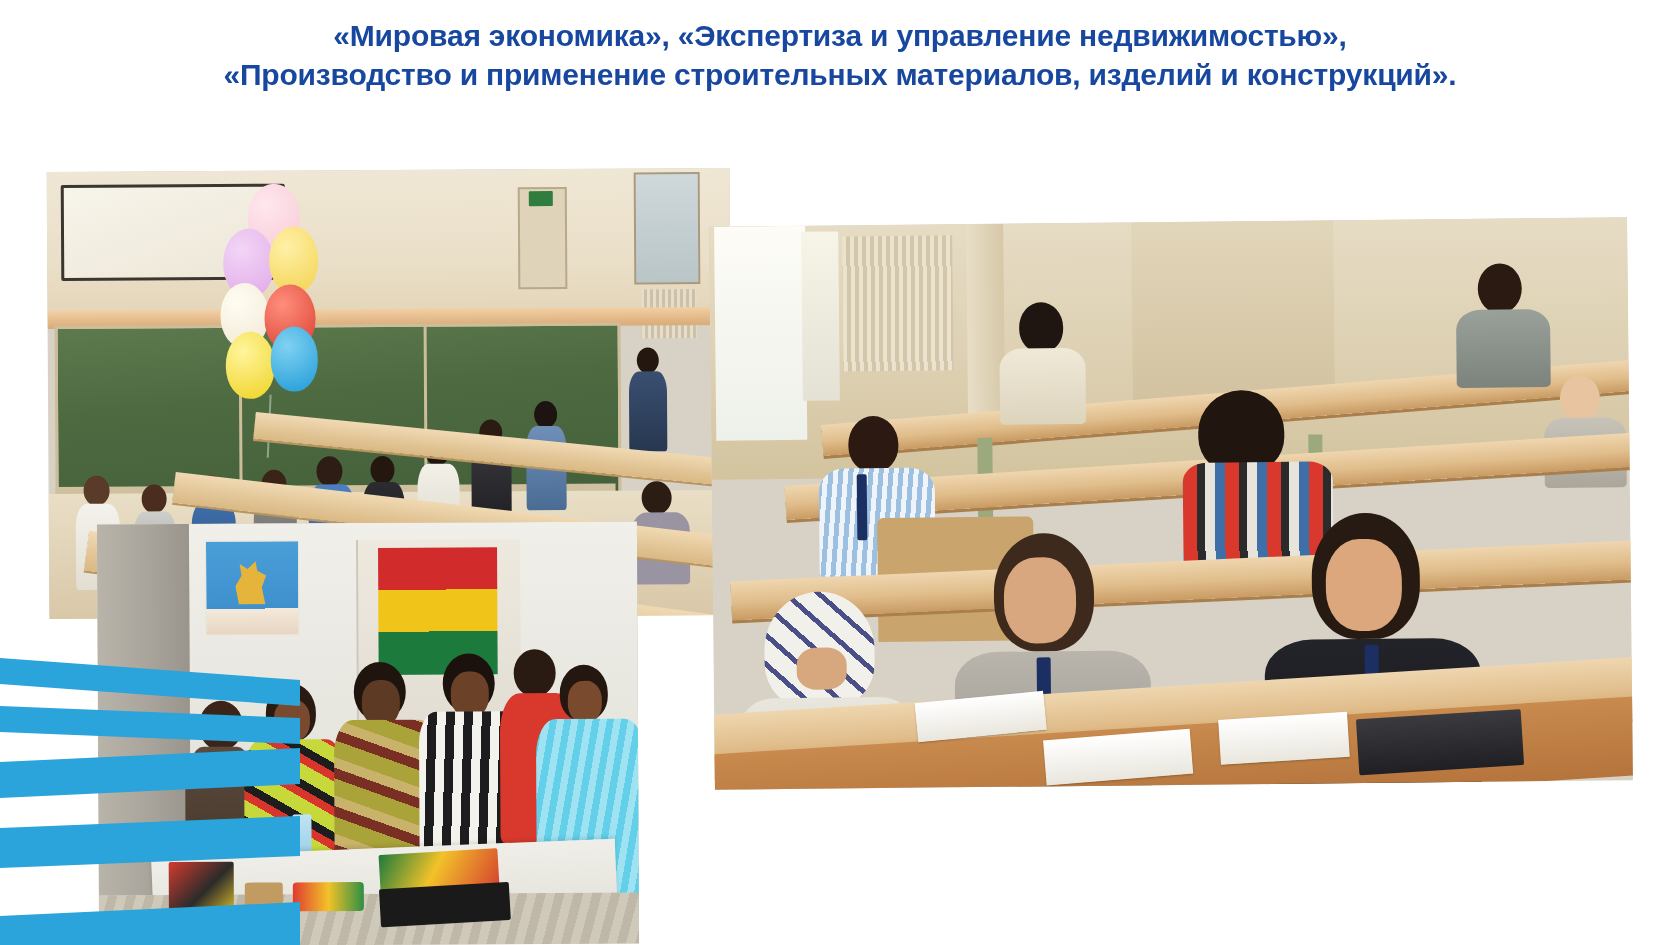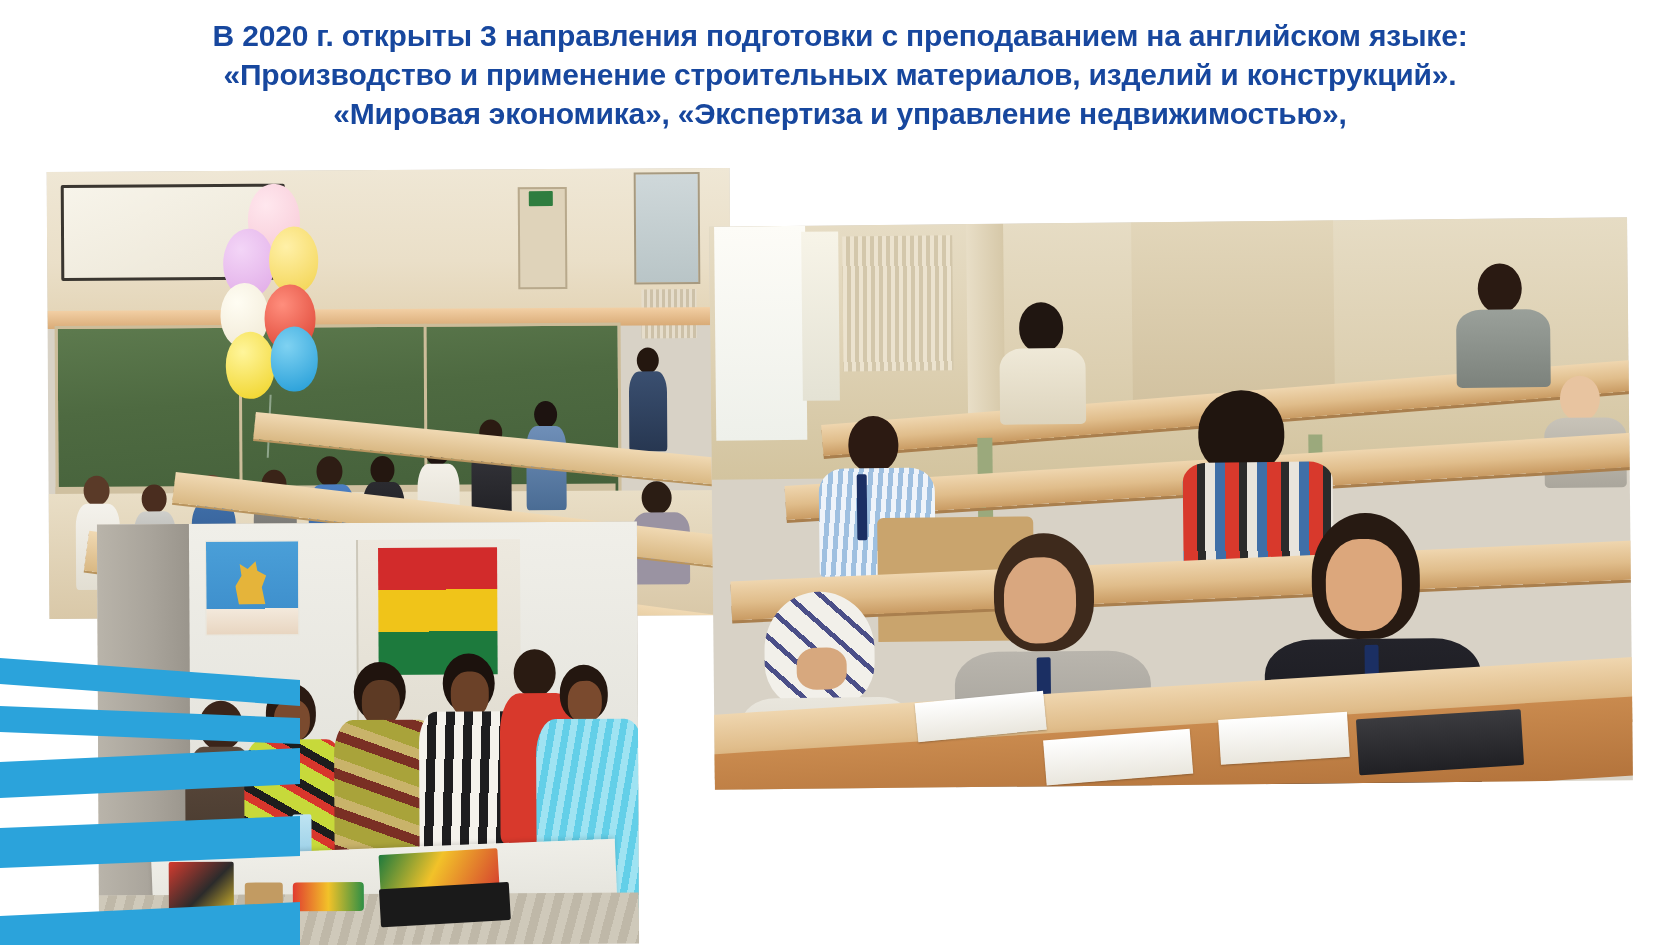--- a/index.html
+++ b/index.html
@@ -254,23 +254,22 @@
     background:linear-gradient(180deg,#bfe4f2,#8fc9e4);
     border-radius:2px 2px 3px 3px;
   }
 </style>
 </head>
 <body>
 
 <div id="slide">
 
   <div id="title-block">
-    <span class="tline"><span>В </span><span class="bold">2020 г.</span><span> открыты 3 направления подготовки с преподаванием на английском языке:</span></span>
+    <span class="tline">«Мировая экономика», «Экспертиза и управление недвижимостью»,</span>
     <span class="tline">«Производство и применение строительных материалов, изделий и конструкций».</span>
-    <span class="tline">«Мировая экономика», «Экспертиза и управление недвижимостью»,</span>
   </div>
 
   <div class="photo" id="photo-classroom">
     <div class="layer wall"></div>
     <div class="layer whiteboard"></div>
     <div class="layer door"></div>
     <div class="layer exitsign"></div>
     <div class="layer window"></div>
     <div class="layer radiator"></div>
     <div class="layer ledge"></div>

